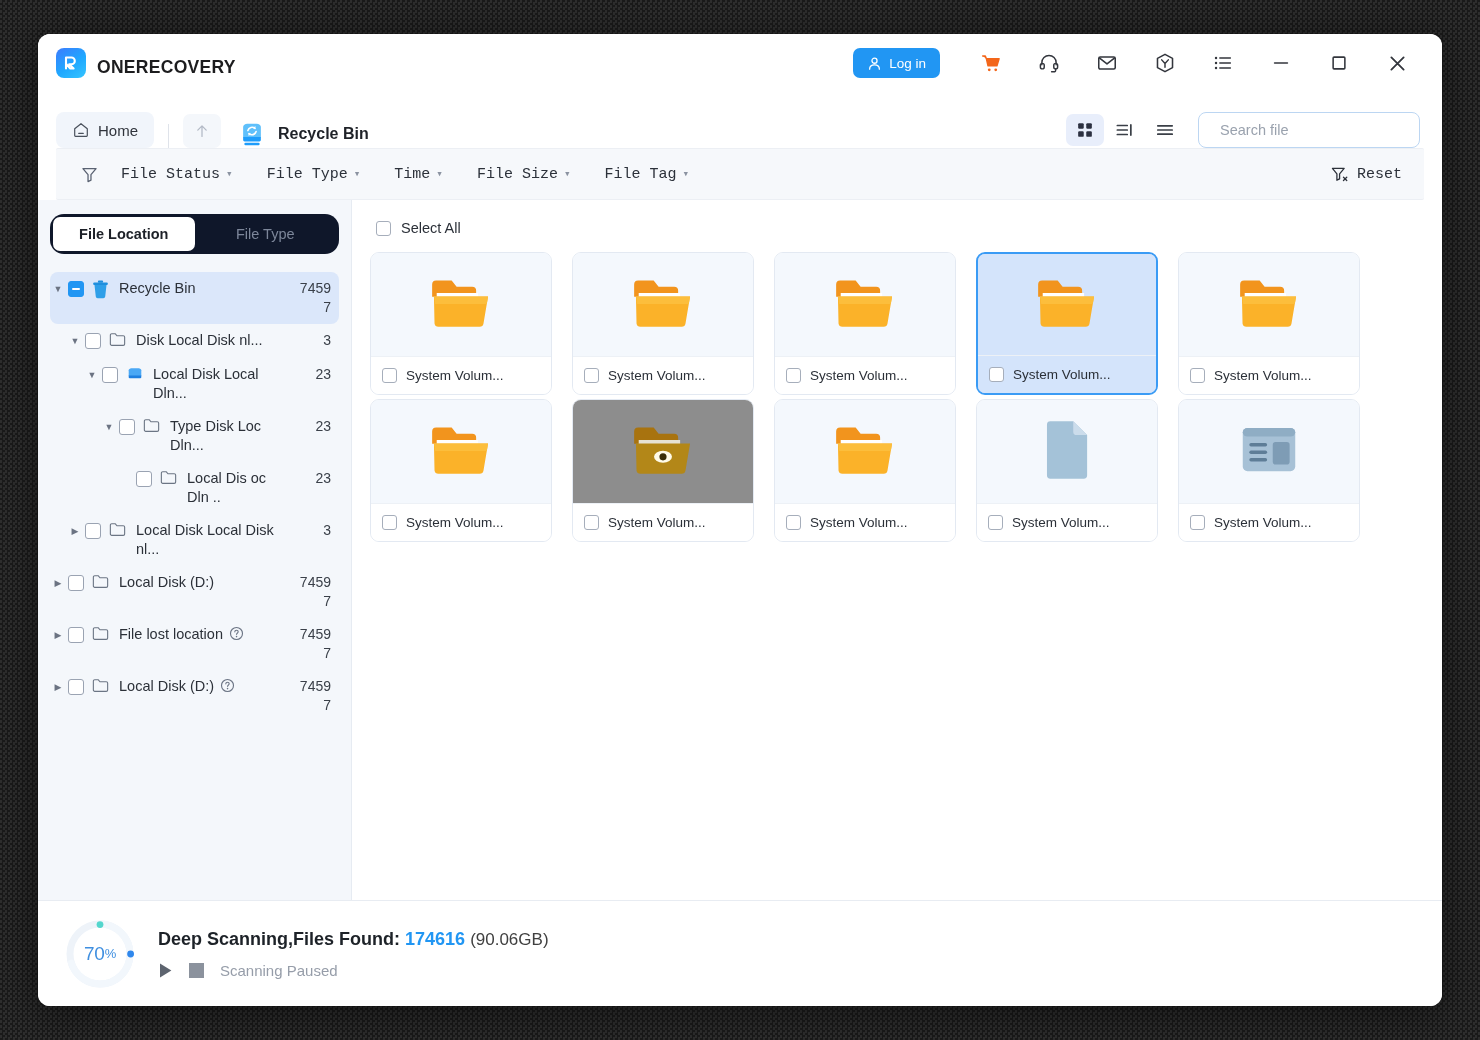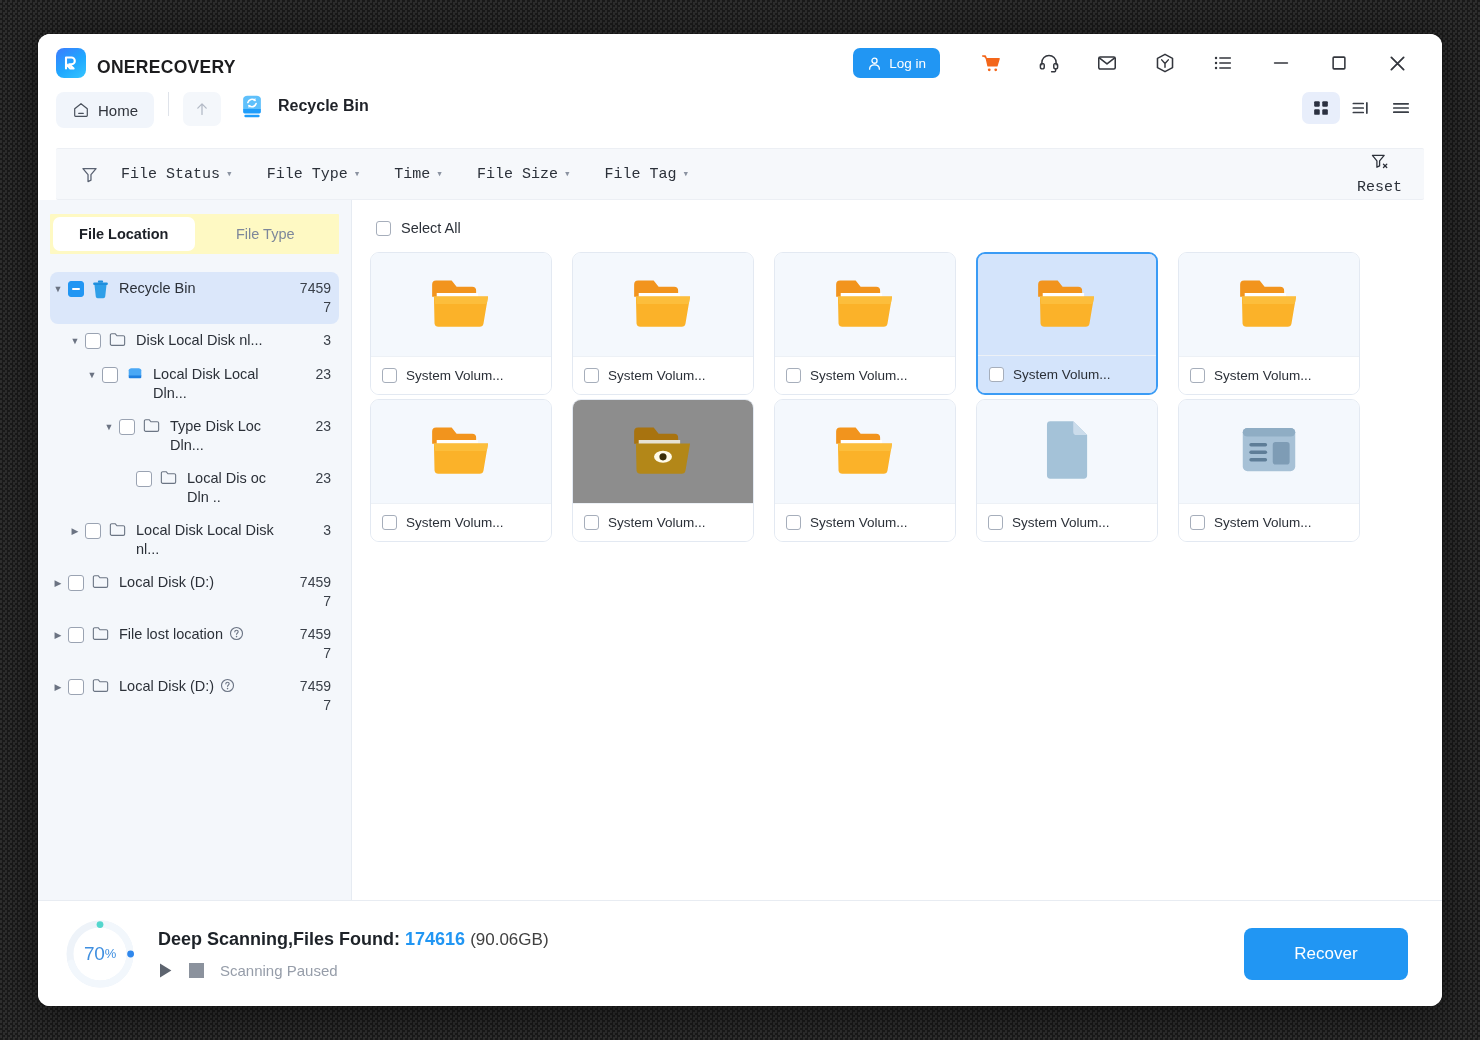--- a/index.html
+++ b/index.html
@@ -71,21 +71,21 @@
   .tbicon {
     width: 46px; height: 44px;
     display: flex; align-items: center; justify-content: center;
     cursor: pointer; color: #33363d;
   }
   .tbicon.cart { color: #f3661a; }
 
   
   .navbar {
     height: 56px; flex: 0 0 56px;
-    display: flex; align-items: flex-start;
+    display: flex; align-items: flex-end;
     padding: 0 22px 0 18px; gap: 0;
   }
   .home-chip {
     display: flex; align-items: center; gap: 8px;
     background: #f1f5fb; border-radius: 8px;
     height: 36px; padding: 0 16px;
     color: #30343c; font-size: 15px; cursor: pointer;
   }
   .nav-sep { width: 1px; height: 24px; background: #dfe3ea; margin: 0 14px; }
   .up-btn {
@@ -135,36 +135,36 @@
   }
   .filter-icon { color: #5a6272; margin-right: 22px; display: flex; }
   .filter-item {
     display: flex; align-items: center; gap: 6px;
     font-size: 15px; color: #2c313a; cursor: pointer;
     margin-right: 34px;
   }
   .caret { color: #8b93a1; font-size: 11px; line-height: 1; }
   .reset-btn {
     margin-left: auto; display: flex; align-items: center; gap: 8px;
-    font-size: 15px; color: #2c313a; cursor: pointer; flex-direction: column;
+    font-size: 15px; color: #2c313a; cursor: pointer;
   }
 
   
   .body-row { flex: 1; display: flex; min-height: 0; }
 
   
   .sidebar {
     width: 314px; flex: 0 0 314px;
     background: #f4f7fb;
     border-right: 1px solid #e6ebf2;
     display: flex; flex-direction: column;
     padding: 14px 12px 0 12px;
   }
   .tabs {
-    display: flex; background: #fef9c3; border-radius: 1px;
+    display: flex; background: #0f172a; border-radius: 14px;
     padding: 3px; margin-bottom: 18px;
   }
   .tab {
     flex: 1; text-align: center; height: 34px; line-height: 34px;
     font-size: 14.5px; border-radius: 7px; cursor: pointer; color: #7d879a;
   }
   .tab.active { background: #fff; color: #1d2128; font-weight: bold; }
 
   .tree { flex: 1; overflow: hidden; }
   .node {
@@ -409,20 +409,27 @@
             <path d="M17.5 4.4v11.2" stroke="currentColor" stroke-width="1.9" stroke-linecap="round"></path>
           </svg>
         </div>
         <div class="view-btn">
           <svg width="20" height="18" viewBox="0 0 22 20">
             <path d="M3 5.4h16M3 10h16M3 14.6h16" stroke="currentColor" stroke-width="1.9" stroke-linecap="round"></path>
           </svg>
         </div>
       </div>
 
+      <div class="search-box">
+        <svg width="17" height="17" viewBox="0 0 20 20">
+          <circle cx="8.6" cy="8.6" r="5.4" fill="none" stroke="#31373f" stroke-width="1.8"></circle>
+          <path d="M12.8 12.8 17.2 17.2" stroke="#31373f" stroke-width="1.9" stroke-linecap="round"></path>
+        </svg>
+        <input type="text" placeholder="Search file" style="">
+      </div>
     </div>
   </div>
 
   <div class="filterbar">
     <span class="filter-icon">
       <svg width="19" height="19" viewBox="0 0 22 22">
         <path d="M3.4 4.2h15.2l-5.9 7v6.4l-3.4 1.6V11.2z" fill="none" stroke="currentColor" stroke-width="1.5" stroke-linejoin="round"></path>
       </svg>
     </span>
 
@@ -754,15 +761,14 @@
         <span class="pbtn">
           <svg width="15" height="17" viewBox="0 0 15 17">
               <path d="M2 1.4 13.4 8.5 2 15.6z" fill="currentColor"></path>
             </svg>
         </span>
         <span class="stopbtn"></span>
         <span>Scanning Paused</span>
       </div>
     </div>
 
-    <button class="recover-btn">Recover</button>
   </div>
 </div>
 
 </body></html>

